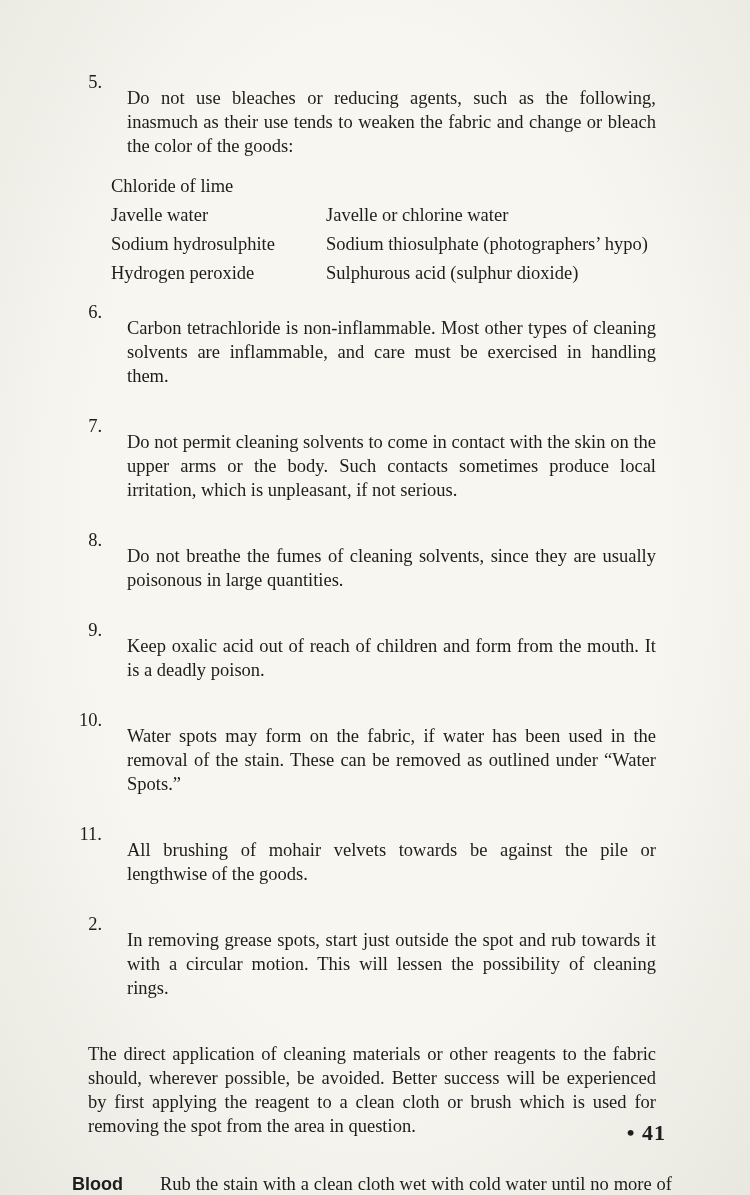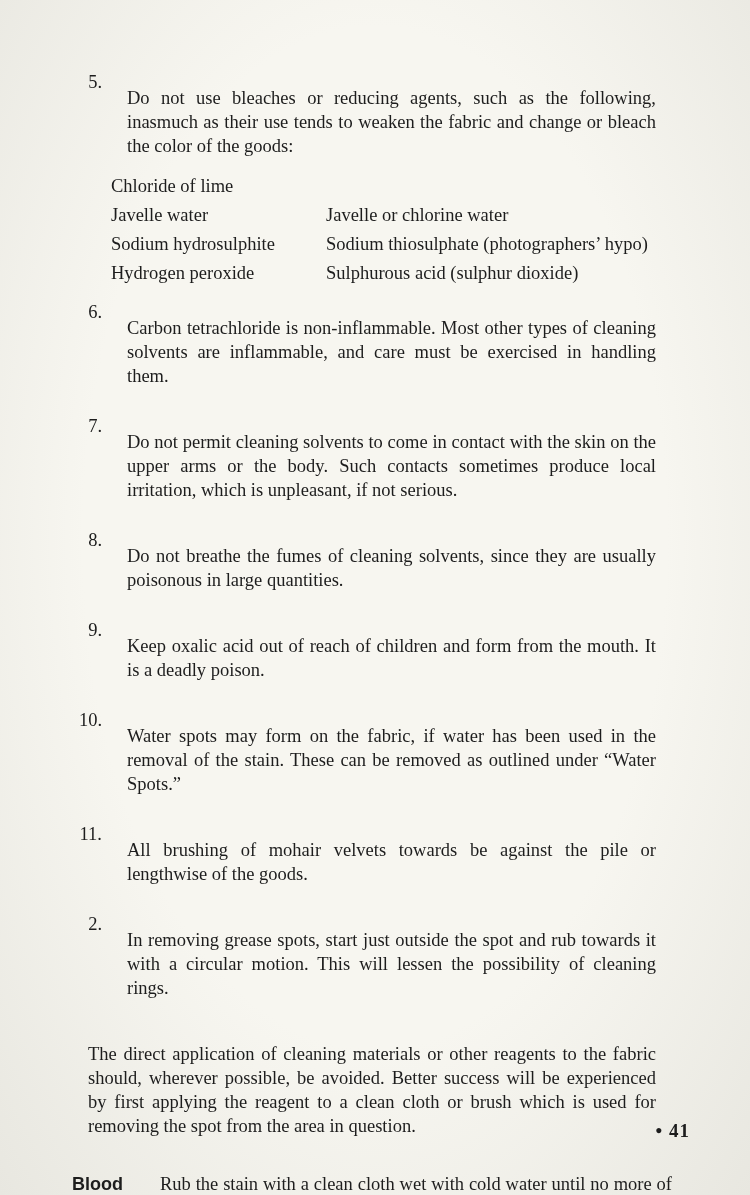--- a/index.html
+++ b/index.html
@@ -76,24 +76,24 @@
     margin: 0;
     text-align: justify;
   }
   .blood-para-2 {
     margin: 15px 0 0 0;
     text-indent: 31px;
     text-align: justify;
   }
   .page-number {
     position: absolute;
-    right: 60px;
+    right: 84px;
     top: 1120px;
     font-weight: bold;
-    font-size: 19px;
+    font-size: 22px;
     letter-spacing: 1px;
   }
 </style>
 </head>
 <body>
 
 <div class="page">
   <div class="content">
 
     <div class="list-item">

